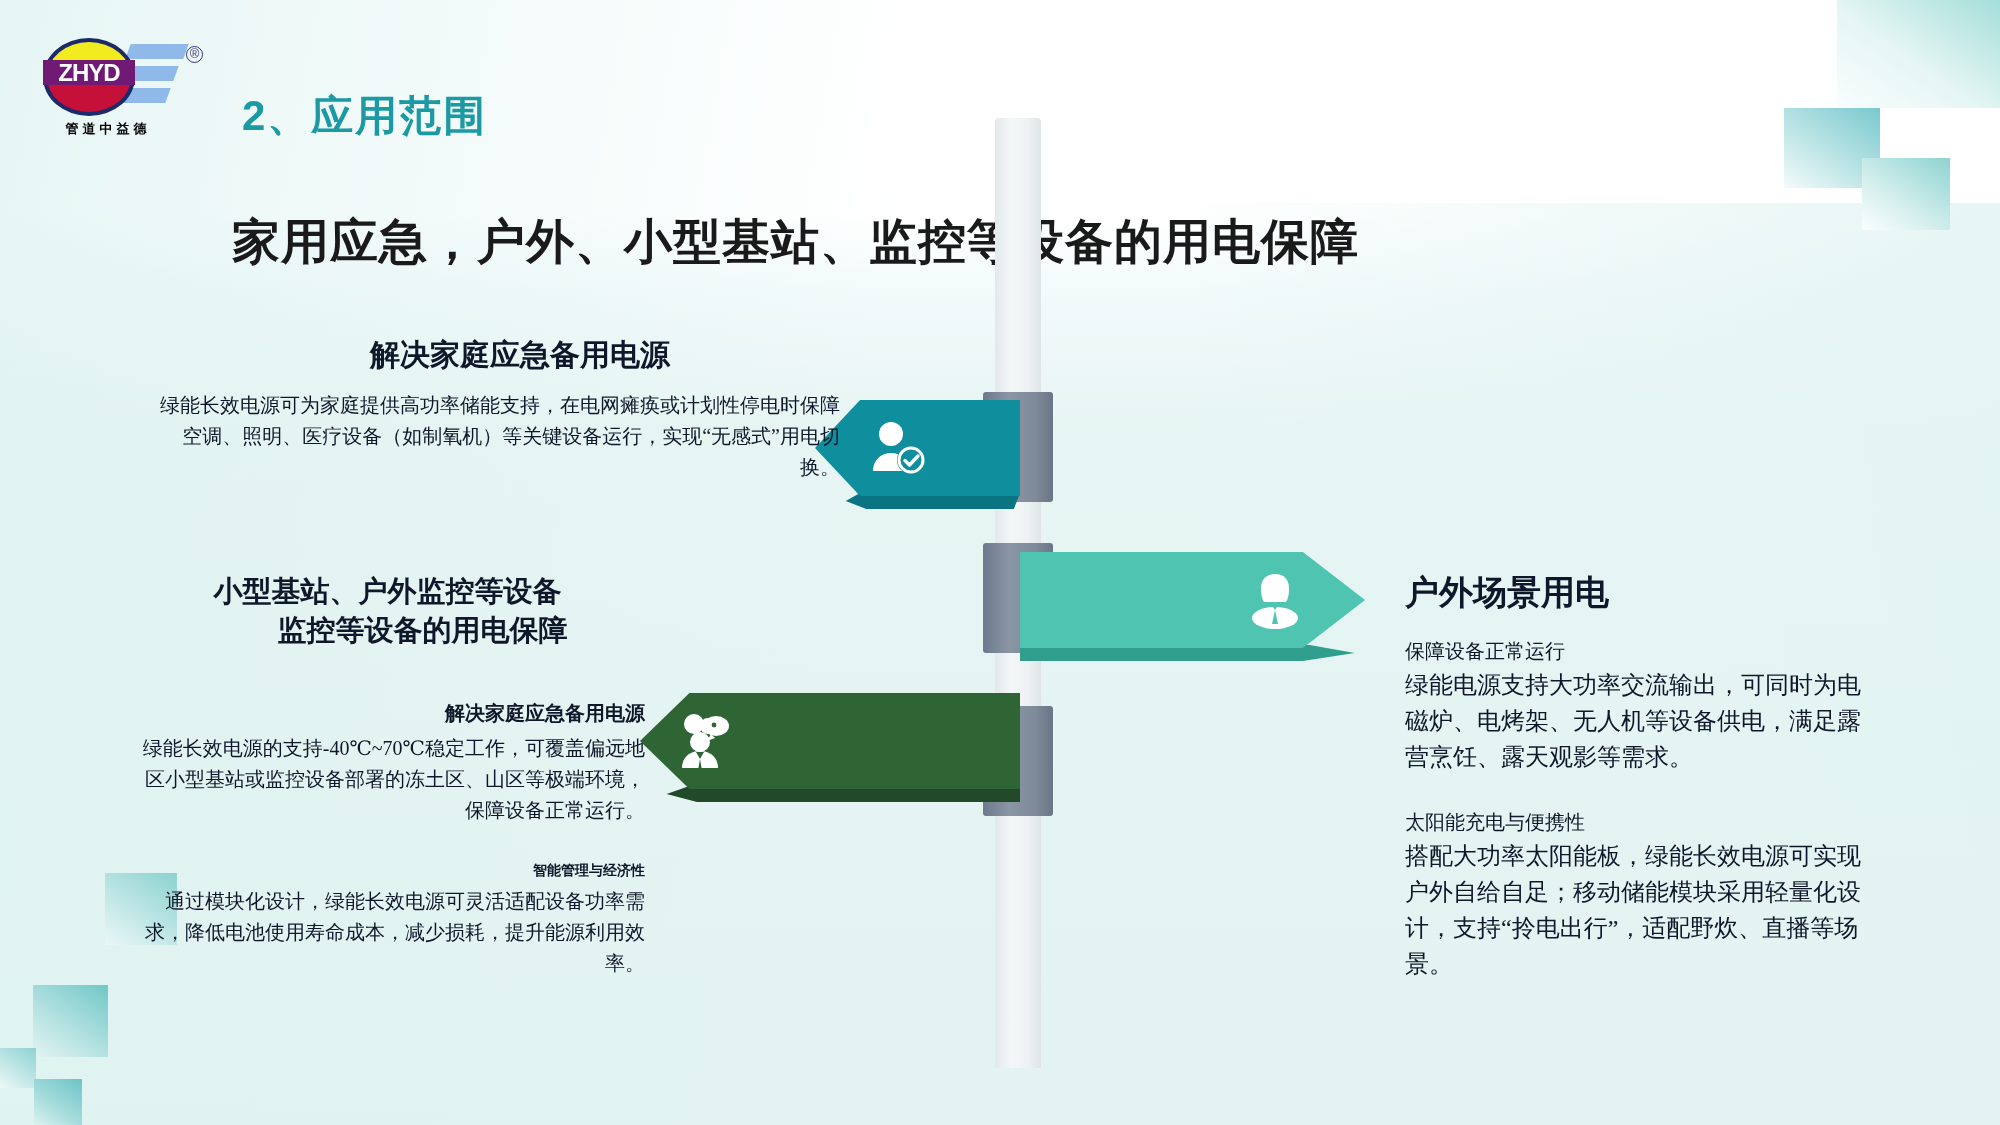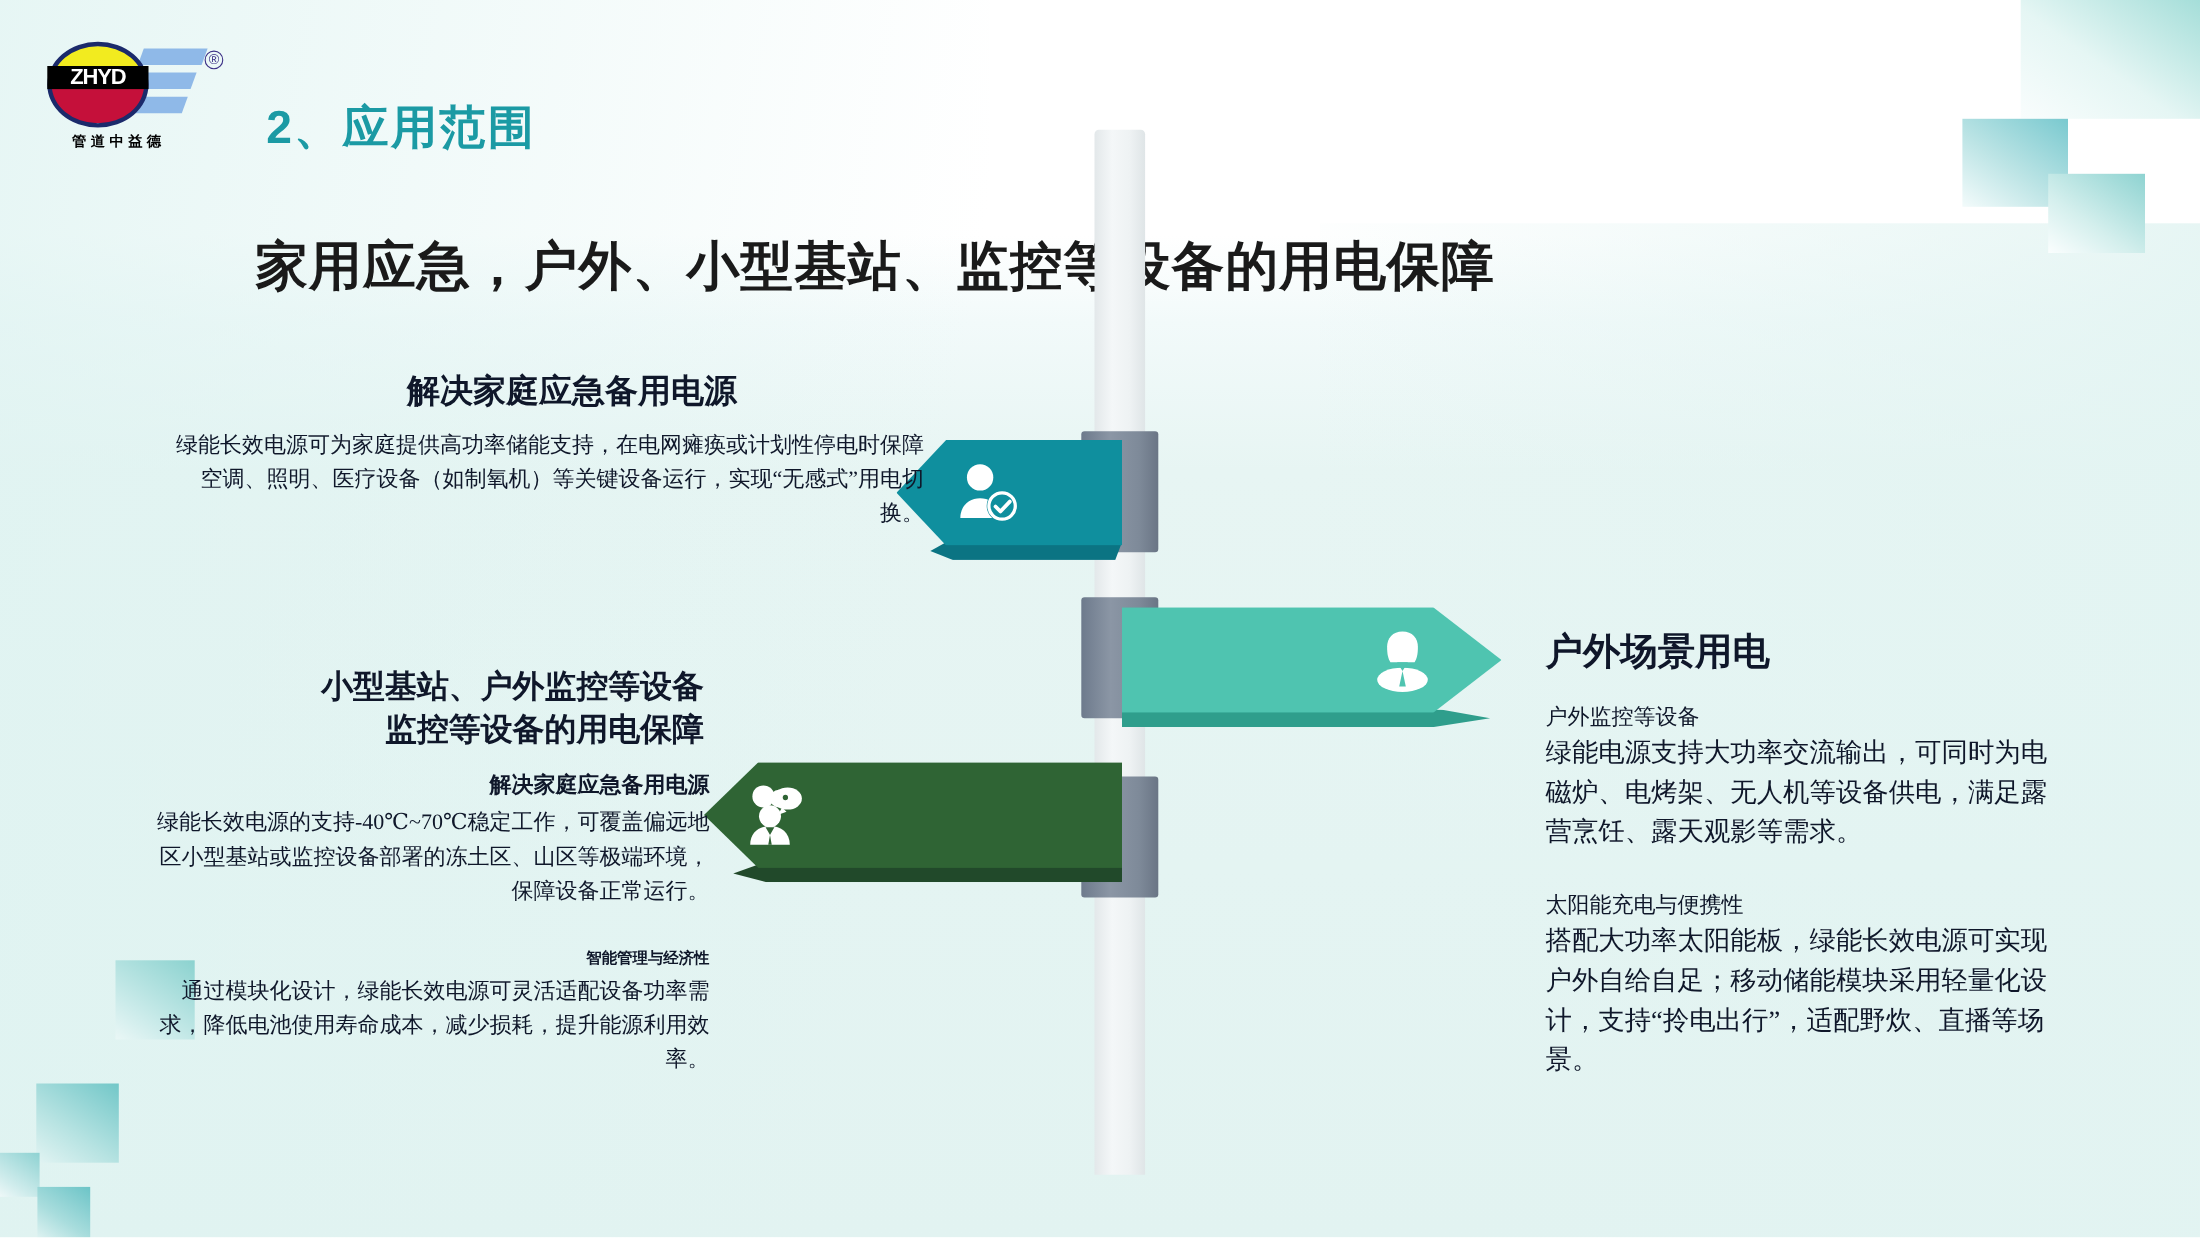--- a/index.html
+++ b/index.html
@@ -79,24 +79,24 @@
     border-radius: 50%;
     background: linear-gradient(180deg, #f2eb1f 0%, #f2eb1f 49%, #c5103a 51%, #c5103a 100%);
     border: 4px solid #1b2a6b;
     box-sizing: border-box;
   }
   .logo-zhyd {
     position: absolute; left: 5px; top: 26px; width: 92px;
     text-align: center;
     font-family: "Liberation Sans", sans-serif;
     font-weight: bold;
-    font-size: 20px;
+    font-size: 24px;
     letter-spacing: -1px;
     color: #ffffff;
-    background: #000000;
+    background: #701a75;
     line-height: 1.05;
     -webkit-text-stroke: 0px;
   }
   .logo-bars { position: absolute; left: 80px; top: 8px; width: 68px; height: 72px; }
   .logo-bar {
     position: absolute; height: 15px; background: #8fb9e8;
   }
   .lb1 { left: 10px; top: 2px;  width: 58px; transform: skewX(-20deg); }
   .lb2 { left: 4px;  top: 24px; width: 54px; transform: skewX(-20deg); }
   .lb3 { left: 0px;  top: 46px; width: 50px; transform: skewX(-20deg); }
@@ -200,21 +200,21 @@
     font-weight: bold;
   }
   .blk .p {
     line-height: 1.55;
   }
 
   .blk-1 { left: 150px; top: 335px; width: 690px; text-align: right; }
   .blk-1 .h { font-size: 30px; margin-bottom: 14px; margin-right: 170px; }
   .blk-1 .p { font-size: 20px; }
 
-  .blk-2 { left: 135px; top: 606px; width: 505px; text-align: right; }
+  .blk-2 { left: 135px; top: 572px; width: 505px; text-align: center; }
   .blk-2 .h { font-size: 29px; font-weight: bold; line-height: 1.35; }
   .blk-2 .h .l2 { display: block; padding-left: 70px; }
 
   .blk-3 { left: 140px; top: 700px; width: 505px; text-align: right; }
   .blk-3 .h { font-size: 20px; margin-bottom: 6px; }
   .blk-3 .p { font-size: 20px; }
 
   .blk-4 { left: 140px; top: 862px; width: 505px; text-align: right; }
   .blk-4 .h { font-size: 14px; margin-bottom: 6px; }
   .blk-4 .p { font-size: 20px; }
@@ -318,20 +318,20 @@
     <div class="p">绿能长效电源的支持-40℃~70℃稳定工作，可覆盖偏远地区小型基站或监控设备部署的冻土区、山区等极端环境，保障设备正常运行。</div>
   </div>
 
   <div class="blk blk-4">
     <div class="h">智能管理与经济性</div>
     <div class="p">通过模块化设计，绿能长效电源可灵活适配设备功率需求，降低电池使用寿命成本，减少损耗，提升能源利用效率。</div>
   </div>
 
   <div class="blk blk-r">
     <div class="title">户外场景用电</div>
-    <div class="sub">户外监控等设备</div>
+    <div class="sub">保障设备正常运行</div>
     <div class="p">绿能电源支持大功率交流输出，可同时为电磁炉、电烤架、无人机等设备供电，满足露营烹饪、露天观影等需求。</div>
     <div class="gap"></div>
     <div class="sub">太阳能充电与便携性</div>
     <div class="p">搭配大功率太阳能板，绿能长效电源可实现户外自给自足；移动储能模块采用轻量化设计，支持“拎电出行”，适配野炊、直播等场景。</div>
   </div>
 
 </div>
 
 </body></html>

